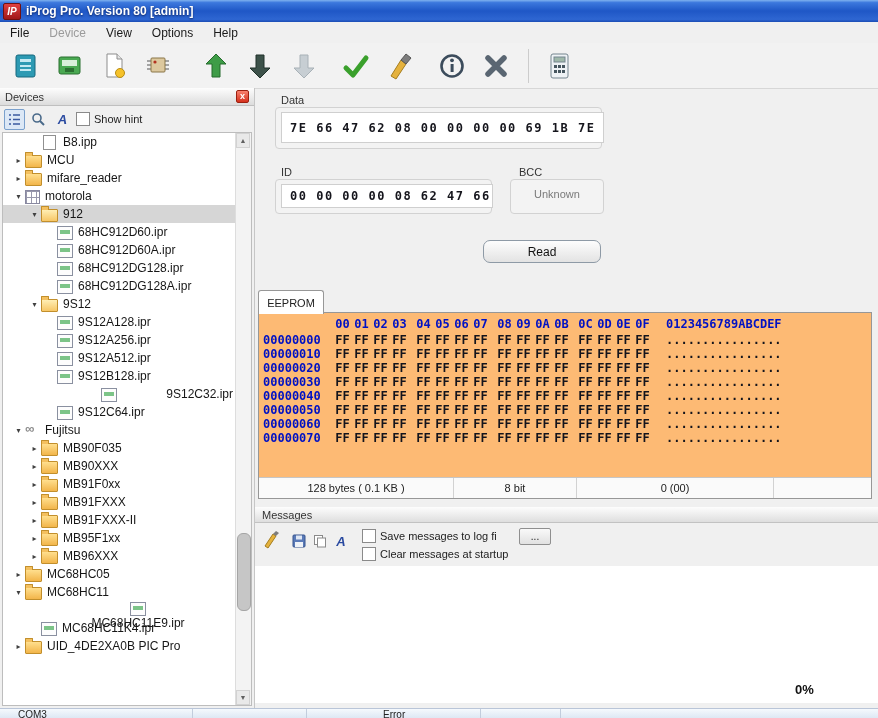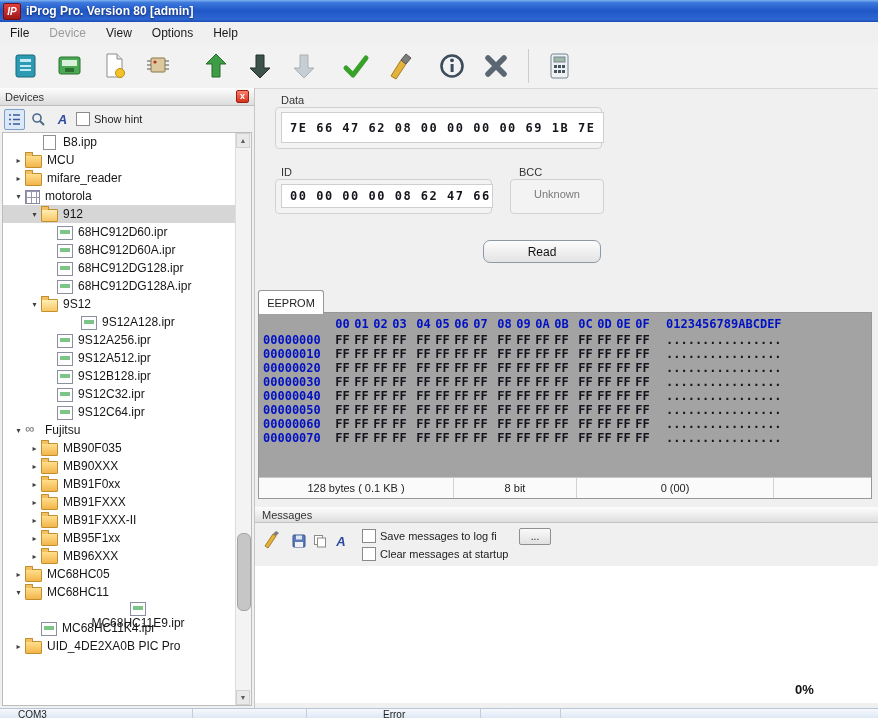--- a/index.html
+++ b/index.html
@@ -51,21 +51,21 @@
   .sbtn.down::before{content:"\25BC"}
   .sthumb{position:absolute;left:1px;width:12px;top:400px;height:76px;background:#c6c6c6;border:1px solid #a5a5a5;border-radius:6px}
   
   .grp-label{position:absolute;font-size:11px;color:#333}
   .groupbox{position:absolute;border:1px solid #d2d2d2;border-radius:4px;background:#f3f3f3}
   .hexfield{position:absolute;background:#fff;border:1px solid #cfcfcf;font-family:"DejaVu Sans Mono",monospace;font-weight:bold;font-size:12px;letter-spacing:1.5px;color:#15151c;display:flex;align-items:center;padding-left:8px;white-space:nowrap}
   .bcc-val{position:absolute;font-size:11px;color:#7a7a7a}
   .readbtn{position:absolute;left:483px;top:240px;width:118px;height:23px;background:linear-gradient(#fdfdfd,#e3e3e3);border:1px solid #8e9aa6;border-radius:7px;font-size:12px;color:#111;font-family:"Liberation Sans",sans-serif}
   
   .eeptab{position:absolute;left:258px;top:290px;width:64px;height:23px;background:#fff;border:1px solid #979797;border-bottom:none;border-radius:3px 3px 0 0;display:flex;align-items:center;justify-content:center;font-size:11px;color:#222;z-index:2}
-  .hexpanel{position:absolute;left:258px;top:312px;width:612px;height:185px;background:#a3a3a3;border:1px solid #979797}
+  .hexpanel{position:absolute;left:258px;top:312px;width:612px;height:185px;background:#fdba74;border:1px solid #979797}
   .hexgrid{position:absolute;left:4px;top:3px;right:2px;font-family:"DejaVu Sans Mono",monospace;font-weight:bold;font-size:12px;white-space:nowrap}
   .hrow{display:flex;height:14px;line-height:14px}
   .hrow.hd{height:17px;line-height:17px}
   .addr{width:70px;color:#0011c4;flex:none}
   .byte{width:19px;text-align:center;color:#14141c;flex:none}
   .byte.g{margin-right:5px}
   .ascii{margin-left:14px;color:#14141c}
   .hrow.hd .byte,.hrow.hd .ascii,.hrow.hd .addr{color:#0011c4}
   .hexstatus{position:absolute;left:0;right:0;bottom:0;height:20px;background:#fafafa;border-top:1px solid #c6c6c6;display:flex;font-size:11px;color:#222}
   .hcell{border-right:1px solid #d2d2d2;display:flex;align-items:center;justify-content:center}
@@ -260,41 +260,41 @@
         <div class="tree-row" style="padding-left: 42px;">
           <span class="arr"></span>
           <span class="ti chip"></span>
           <span class="tl">68HC912DG128A.ipr</span>
         </div>
         <div class="tree-row" style="padding-left: 26px;">
           <span class="arr">▾</span>
           <span class="ti folder-open"></span>
           <span class="tl">9S12</span>
         </div>
-        <div class="tree-row" style="padding-left: 66px;">
+        <div class="tree-row" style="padding-left: 42px;">
           <span class="arr"></span>
           <span class="ti chip"></span>
           <span class="tl">9S12A128.ipr</span>
         </div>
         <div class="tree-row" style="padding-left: 42px;">
           <span class="arr"></span>
           <span class="ti chip"></span>
           <span class="tl">9S12A256.ipr</span>
         </div>
         <div class="tree-row" style="padding-left: 42px;">
           <span class="arr"></span>
           <span class="ti chip"></span>
           <span class="tl">9S12A512.ipr</span>
         </div>
         <div class="tree-row" style="padding-left: 42px;">
           <span class="arr"></span>
           <span class="ti chip"></span>
           <span class="tl">9S12B128.ipr</span>
         </div>
-        <div class="tree-row" style="padding-left: 42px;">
+        <div class="tree-row" style="padding-left: 42px; justify-content: space-between;">
           <span class="arr"></span>
           <span class="ti chip"></span>
           <span class="tl">9S12C32.ipr</span>
         </div>
         <div class="tree-row" style="padding-left: 42px;">
           <span class="arr"></span>
           <span class="ti chip"></span>
           <span class="tl">9S12C64.ipr</span>
         </div>
         <div class="tree-row" style="padding-left: 10px;">

